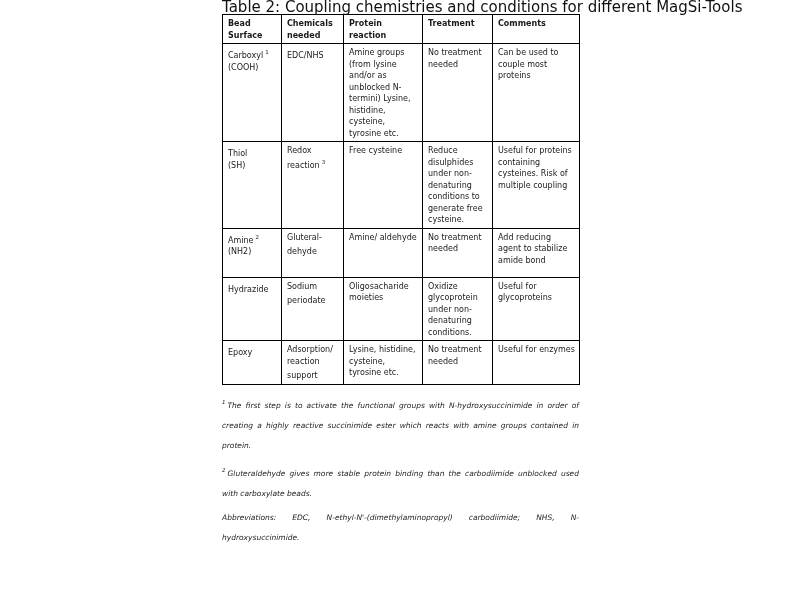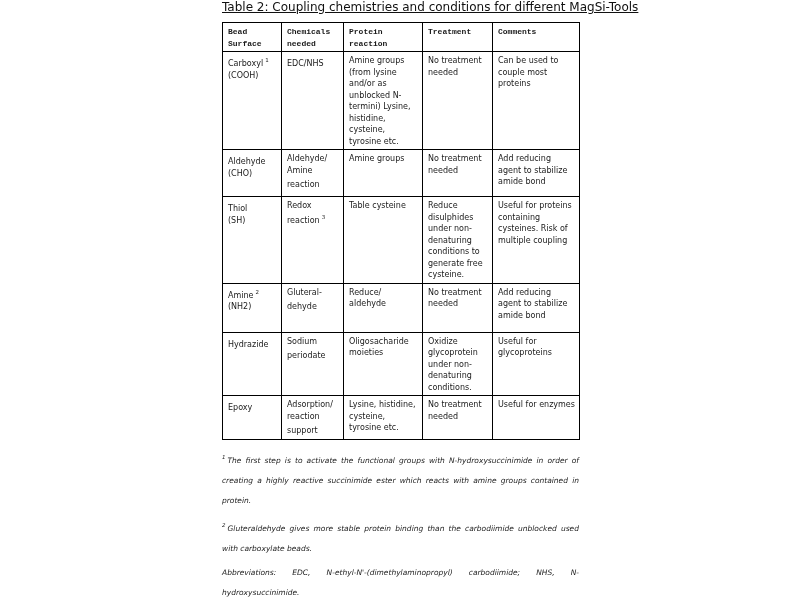--- a/index.html
+++ b/index.html
@@ -2,29 +2,29 @@
 <html><head>
 <meta charset="utf-8">
 <style>
   html,body{margin:0;padding:0;}
   body{
     width:800px;height:600px;background:#ffffff;position:relative;
     font-family:"DejaVu Sans", sans-serif;color:#1a1a1a;
   }
   .doc{position:absolute;left:222px;top:1px;width:357px;}
   .caption{
-    font-size:12px;line-height:12px;text-decoration:underline;
-    white-space:nowrap;margin:0 0 9px 0;color:#111;
+    font-size:15px;line-height:12px;
+    white-space:nowrap;margin:0 0 1px 0;color:#111;
   }
   table{border-collapse:collapse;table-layout:fixed;width:357px;}
   th,td{
     border:1px solid #000;vertical-align:top;text-align:left;
     padding:3px 4px 2px 5px;font-size:8px;line-height:11.5px;font-weight:normal;
   }
-  th{font-weight:bold;font-family:Liberation Mono, monospace;}
+  th{font-weight:bold;}
   thead tr{height:25px;}
   tr.r0{height:92px;}
   tr.r1{height:47px;}
   tr.r2{height:80px;padding-left:44px;}
   tr.r3{height:49px;}
   tr.r4{height:29px;}
   tr.r5{height:62px;margin-top:25px;}
   tr.r6{height:27px;}
   .cellsup{font-size:5.5px;vertical-align:4px;margin-left:2px;}
   .footnotes{margin-top:7px;width:357px;font-size:7.5px;line-height:20px;color:#222;}
@@ -57,38 +57,31 @@
       </tr>
     </thead>
     <tbody>
       <tr class="r0">
         <td><span>Carboxyl</span><sup class="cellsup">1</sup><div>(COOH)</div></td>
         <td><span>EDC/NHS</span><sup class="cellsup"></sup></td>
         <td>Amine groups (from lysine and/or as unblocked N-termini) Lysine, histidine, cysteine, tyrosine etc.</td>
         <td>No treatment needed</td>
         <td>Can be used to couple most proteins</td>
       </tr>
-      <tr class="r1">
-        <td><span>Aldehyde</span><sup class="cellsup"></sup><div>(CHO)</div></td>
-        <td><span>Aldehyde/ Amine reaction</span><sup class="cellsup"></sup></td>
-        <td>Amine groups</td>
-        <td>No treatment needed</td>
-        <td>Add reducing agent to stabilize amide bond</td>
-      </tr>
       <tr class="r2">
         <td><span>Thiol</span><sup class="cellsup"></sup><div>(SH)</div></td>
         <td><span>Redox reaction</span><sup class="cellsup">3</sup></td>
-        <td>Table cysteine</td>
+        <td>Free cysteine</td>
         <td>Reduce disulphides under non-denaturing conditions to generate free cysteine.</td>
         <td>Useful for proteins containing cysteines. Risk of multiple coupling</td>
       </tr>
       <tr class="r3">
         <td><span>Amine</span><sup class="cellsup">2</sup><div>(NH2)</div></td>
         <td><span>Gluteral-dehyde</span><sup class="cellsup"></sup></td>
-        <td>Reduce/ aldehyde</td>
+        <td>Amine/ aldehyde</td>
         <td>No treatment needed</td>
         <td>Add reducing agent to stabilize amide bond</td>
       </tr>
       <tr class="r5">
         <td><span>Hydrazide</span><sup class="cellsup"></sup><div></div></td>
         <td><span>Sodium periodate</span><sup class="cellsup"></sup></td>
         <td>Oligosacharide moieties</td>
         <td>Oxidize glycoprotein under non-denaturing conditions.</td>
         <td>Useful for glycoproteins</td>
       </tr>

